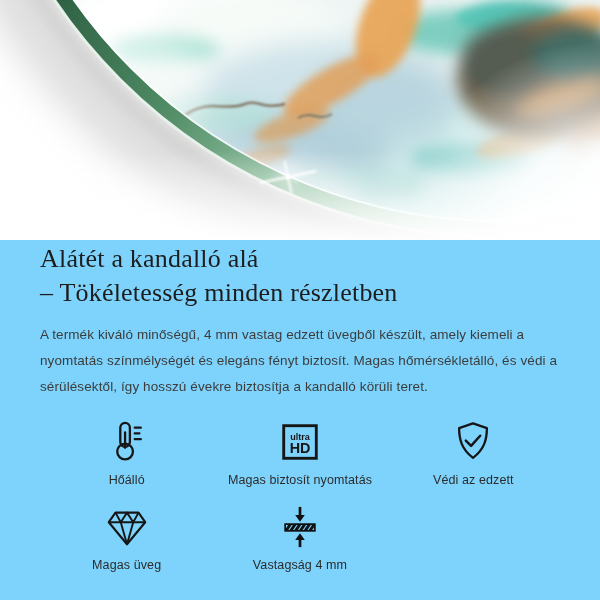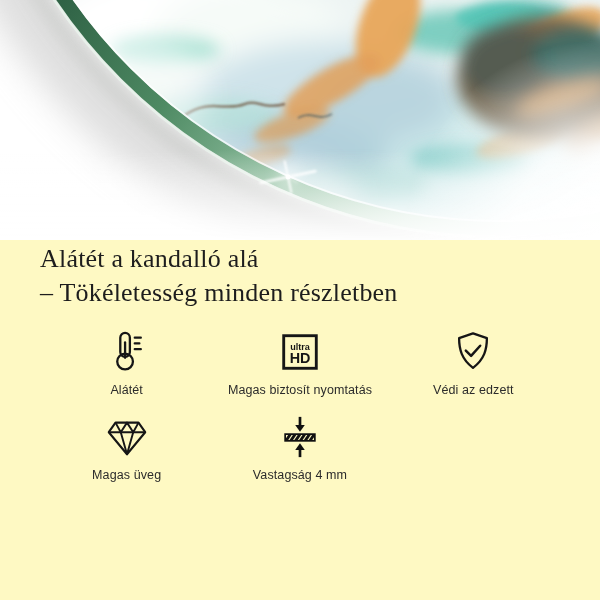--- a/index.html
+++ b/index.html
@@ -1,19 +1,19 @@
 <!DOCTYPE html>
 <html lang="hu"><head>
 <meta charset="utf-8">
 <style>
   * { margin: 0; padding: 0; box-sizing: border-box; }
   html, body { width: 600px; height: 600px; background: #ffffff; overflow: hidden; }
   body { font-family: "Liberation Sans", sans-serif; color: #1c1c1c; }
 
-  .page { width: 600px; height: 600px; background: #fef9c3; position: relative; }
+  .page { width: 600px; height: 600px; background: #7dd3fc; position: relative; }
 
   .hero { width: 600px; height: 240px; display: block; }
   .hero svg { display: block; }
 
   .content { padding: 0 40px; }
 
   .heading {
     font-family: "Liberation Serif", "DejaVu Serif", serif;
     font-weight: 400;
     font-size: 26px;
@@ -188,35 +188,36 @@
     </svg>
   </div>
 
   <div class="content">
 
     <h1 class="heading">
       <span>Alátét a kandalló alá</span><br>
       <span>– Tökéletesség minden részletben</span>
     </h1>
 
+    <p class="description">A termék kiváló minőségű, 4 mm vastag edzett üvegből készült, amely kiemeli a nyomtatás színmélységét és elegáns fényt biztosít. Magas hőmérsékletálló, és védi a sérülésektől, így hosszú évekre biztosítja a kandalló körüli teret.</p>
 
     <div class="features">
 
       <div class="feature">
         <div class="icon-box">
           <svg width="46" height="46" viewBox="0 0 48 48" fill="none">
             <rect x="17" y="4" width="10" height="25" rx="5" stroke="#161616" stroke-width="2.4"></rect>
             <circle cx="22" cy="34" r="8.2" stroke="#161616" stroke-width="2.4"></circle>
             <path d="M22 14 L22 30" stroke="#161616" stroke-width="2.4" stroke-linecap="round"></path>
             <path d="M32 9 L38.5 9" stroke="#161616" stroke-width="2.2" stroke-linecap="round"></path>
             <path d="M32 15 L37 15" stroke="#161616" stroke-width="2.2" stroke-linecap="round"></path>
             <path d="M32 21 L38.5 21" stroke="#161616" stroke-width="2.2" stroke-linecap="round"></path>
           </svg>
         </div>
-        <div class="label">Alátét</div>
+        <div class="label">Hőálló</div>
       </div>
 
       <div class="feature">
         <div class="icon-box">
           <svg width="46" height="46" viewBox="0 0 48 48" fill="none">
             <rect x="7" y="7" width="34" height="34" stroke="#161616" stroke-width="3"></rect>
             <text x="24" y="21.5" text-anchor="middle" font-family="Liberation Sans, sans-serif" font-size="9.5" font-weight="700" fill="#161616">ultra</text>
             <text x="24" y="35.5" text-anchor="middle" font-family="Liberation Sans, sans-serif" font-size="15" font-weight="800" fill="#161616">HD</text>
           </svg>
         </div>

